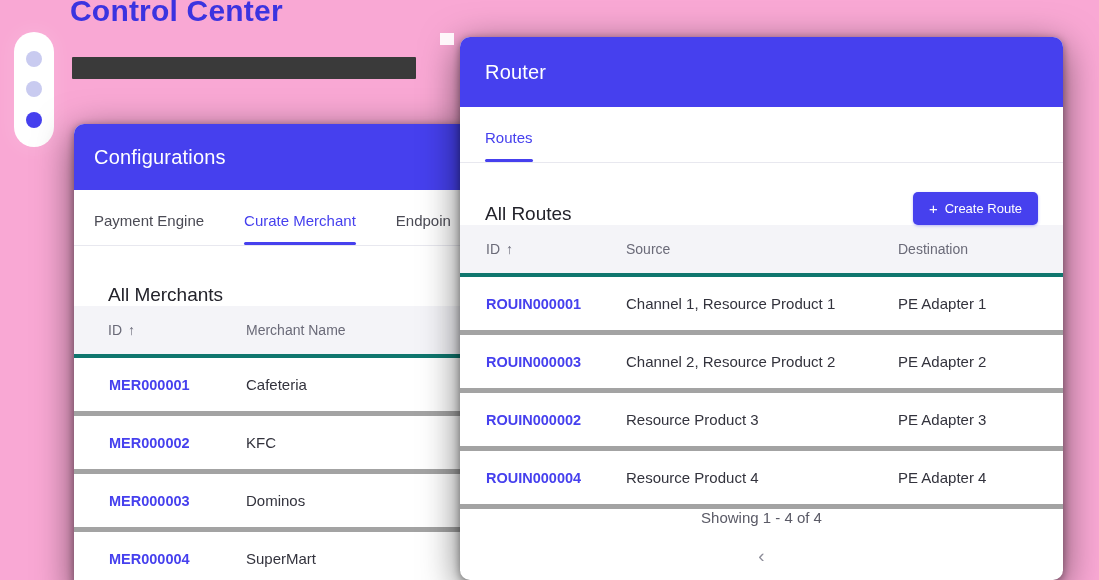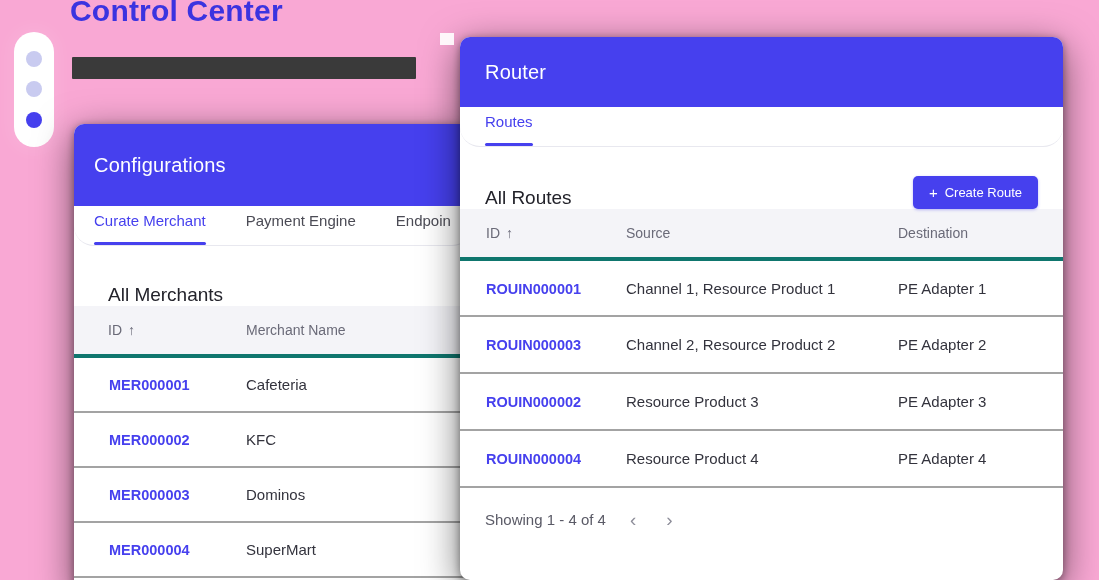--- a/index.html
+++ b/index.html
@@ -67,22 +67,21 @@
     color: #ffffff;
     display: flex; align-items: center;
   }
   .card-header .title { font-size: 20px; font-weight: 400; letter-spacing: .2px; }
 
   
   .tabs {
     display: flex; align-items: flex-end;
     background: #fff;
     border-bottom: 1px solid #e8e8ef;
-    height: 40px;
-    border-radius: 28px;
+    height: 56px;
   }
   .tab {
     font-size: 15px; color: #4b4b55;
     padding: 0 0 16px 0;
     position: relative;
     white-space: nowrap;
   }
   .tab.active { color: #4640ee; }
   .tab.active::after {
     content: ""; position: absolute; left: 0; right: 0; bottom: 0;
@@ -112,41 +111,42 @@
     background: #f4f4f8;
     color: #6a6a78;
     font-size: 14px; font-weight: 400; text-align: left;
     padding: 16px 0 16px 0;
     border-bottom: 4px solid #0f766e;
     white-space: nowrap;
   }
   tbody td {
     font-size: 15px; color: #33333d;
     padding: 18px 0;
-    border-bottom: 2px solid #a3a3a3;
+    border-bottom: 5px solid #a3a3a3;
     white-space: nowrap; overflow: hidden;
   }
   td.id-cell a { color: #4640ee; font-weight: 700; text-decoration: none; font-size: 14.5px; }
   .sort-arrow { margin-left: 6px; font-size: 14px; color: #6a6a78; }
 
   
   .pagination {
     display: flex; align-items: center; gap: 18px;
     background: #fff;
+    flex-direction: column;
   }
   .pagination .showing { font-size: 15px; color: #5a5a66; }
   .pgbtn {
     background: none; border: none; cursor: pointer;
     color: #8d8d99; font-size: 19px; line-height: 1;
     padding: 2px 6px; font-family: "Liberation Sans", sans-serif;
   }
 
   
   #config-card { left: 74px; top: 124px; width: 398px; height: 470px; }
-  #config-card .card-header { height: 82px; padding: 0 20px; }
+  #config-card .card-header { height: 66px; padding: 0 20px; }
   #config-card .tabs { padding: 0 20px; gap: 40px; }
   #config-card .section-bar { height: 60px; padding: 0 34px; }
   #config-card thead th:nth-child(1) { padding-left: 34px; width: 172px; }
   #config-card tbody td:nth-child(1) { padding-left: 35px; margin-left: 8px; }
   #config-card tbody tr { height: 52px; }
 
   
   #router-card { left: 460px; top: 37px; width: 603px; height: 543px; }
   #router-card .card-header { height: 70px; padding: 0 25px; }
   #router-card .tabs { padding: 0 25px; gap: 0; }
@@ -175,25 +175,25 @@
     <span class="step-dot"></span>
     <span class="step-dot active"></span>
   </div>
 
   <div class="card" id="config-card">
     <div class="card-header">
       <span class="title">Configurations</span>
     </div>
 
     <div class="tabs">
+      <div class="tab">
+        <span>Payment Engine</span>
+      </div>
       <div class="tab active">
         <span>Curate Merchant</span>
-      </div>
-      <div class="tab">
-        <span>Payment Engine</span>
       </div>
       <div class="tab">
         <span>Endpoin</span>
       </div>
     </div>
 
     <div class="section-bar">
       <span class="section-title">All Merchants</span>
     </div>
 

